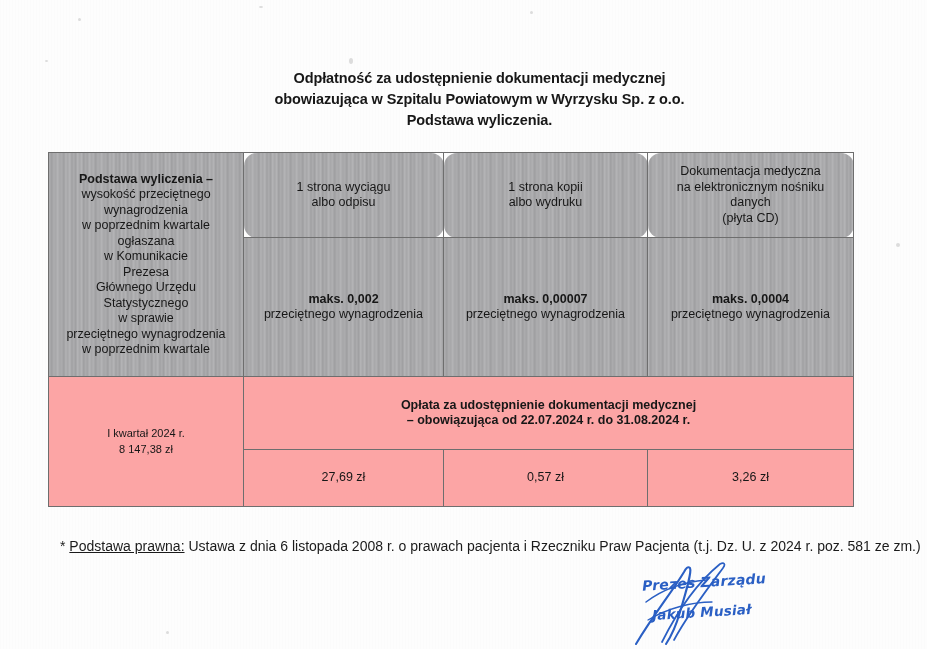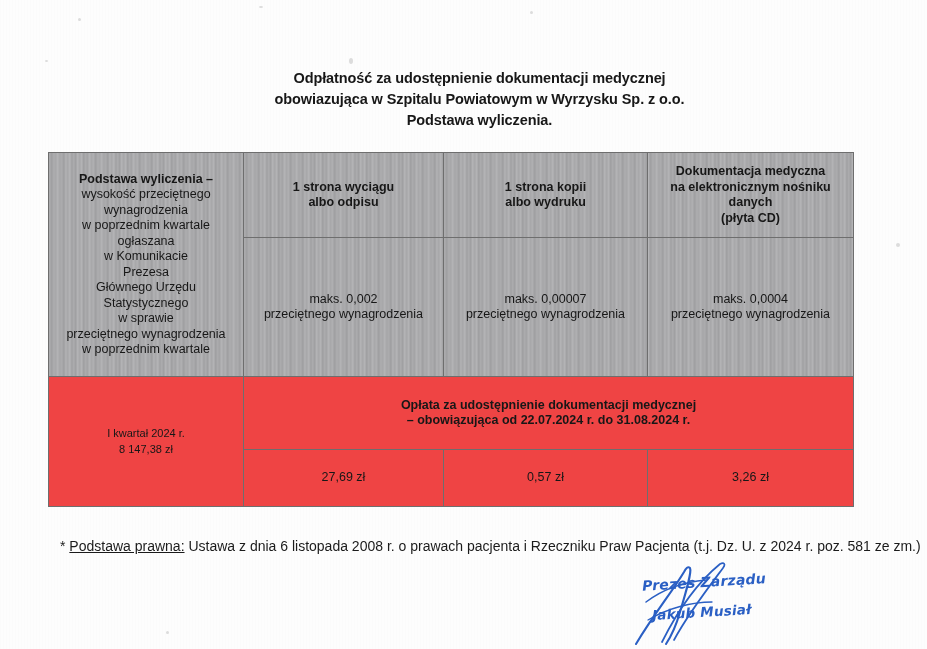--- a/index.html
+++ b/index.html
@@ -78,31 +78,31 @@
     background-color: #a9a9ab;
     background-image:
       repeating-linear-gradient(90deg,
         rgba(255,255,255,.16) 0px, rgba(255,255,255,.16) 1px,
         rgba(0,0,0,.05) 1px, rgba(0,0,0,.05) 2px,
         rgba(255,255,255,0) 2px, rgba(255,255,255,0) 4px),
       repeating-linear-gradient(90deg,
         rgba(0,0,0,.03) 0px, rgba(0,0,0,.03) 5px,
         rgba(255,255,255,.04) 5px, rgba(255,255,255,.04) 11px);
   }
-  .white-cell { background: #ef4444; }
+  .white-cell { background: #fca5a5; }
 
   .col1 { width: 195px; }
   .col2 { width: 200px; }
   .col3 { width: 204px; }
   .col4 { width: 206px; }
 
   .hdr-basis-title { font-weight: bold; display: block; }
   .hdr-line { display: block; }
-  .col-head { font-weight: bold; }
-  .maks-strong { font-weight: normal; display: block; }
+  .col-head { font-weight: normal; border-radius: 13px; }
+  .maks-strong { font-weight: bold; display: block; }
   .maks-sub { display: block; }
 
   .quarter-cell { font-size: 11px; line-height: 17px; }
   .fee-banner { font-weight: bold; font-size: 12.5px; line-height: 17px; }
   .price-cell { font-size: 12.5px; }
 
   
   #footnote {
     position: absolute;
     left: 60px;

